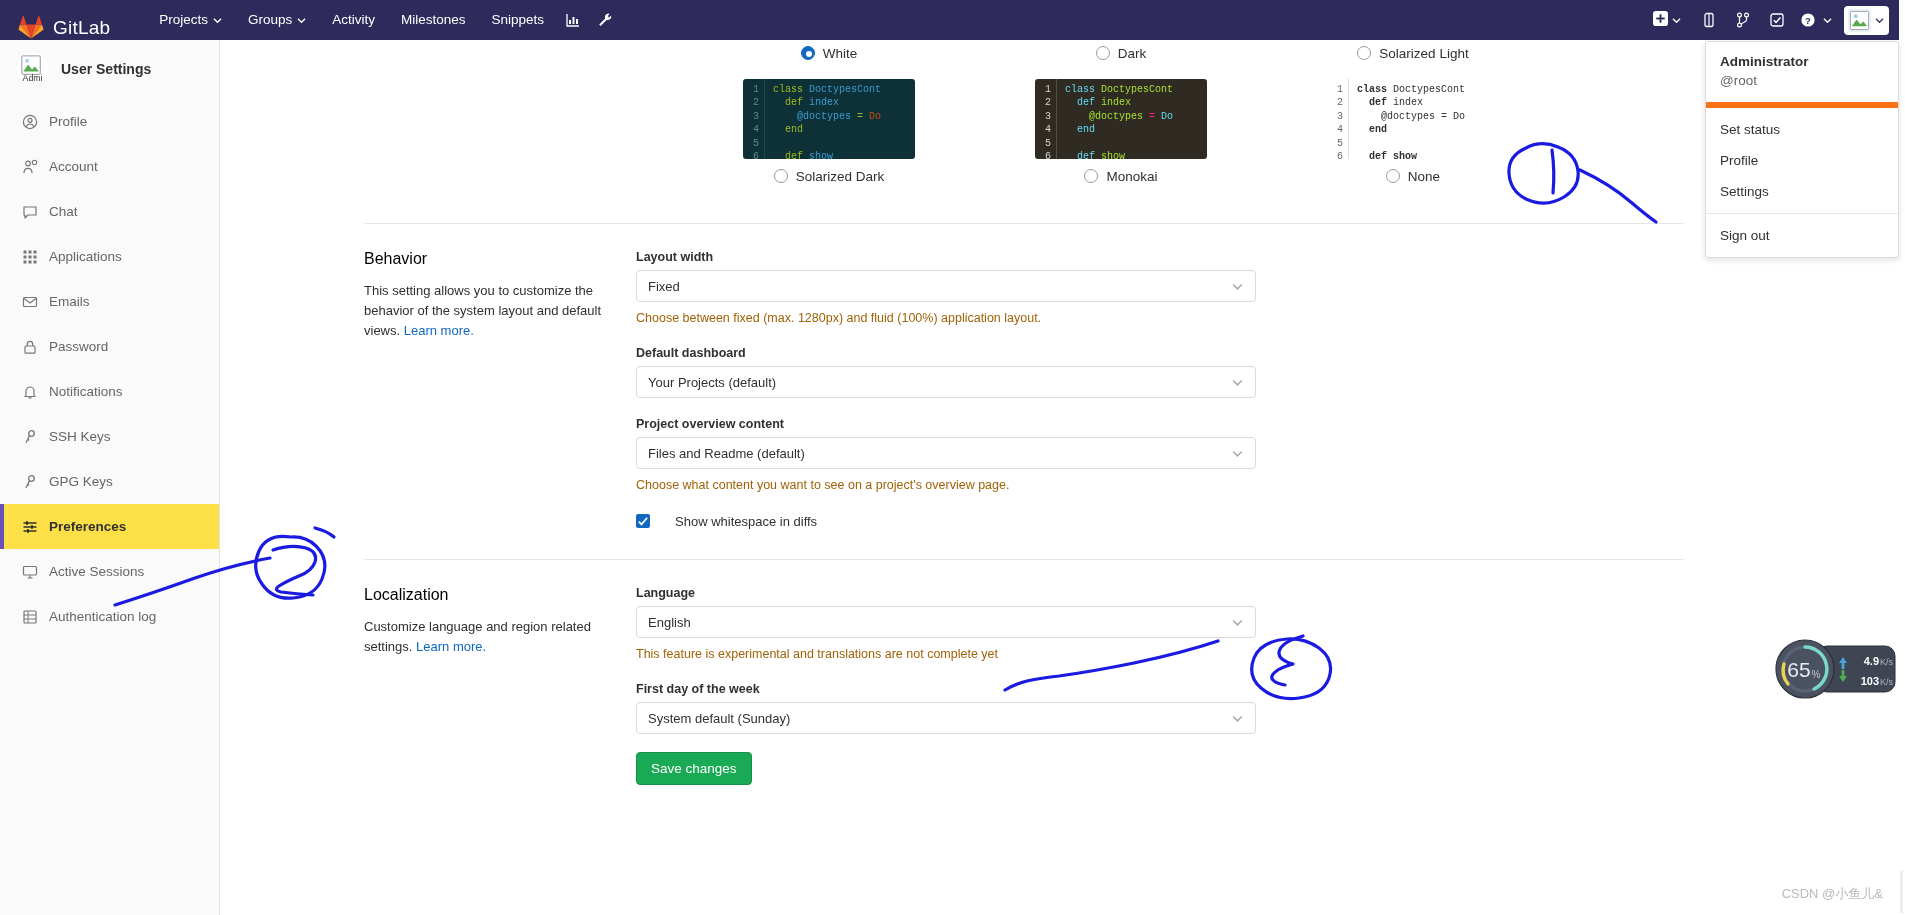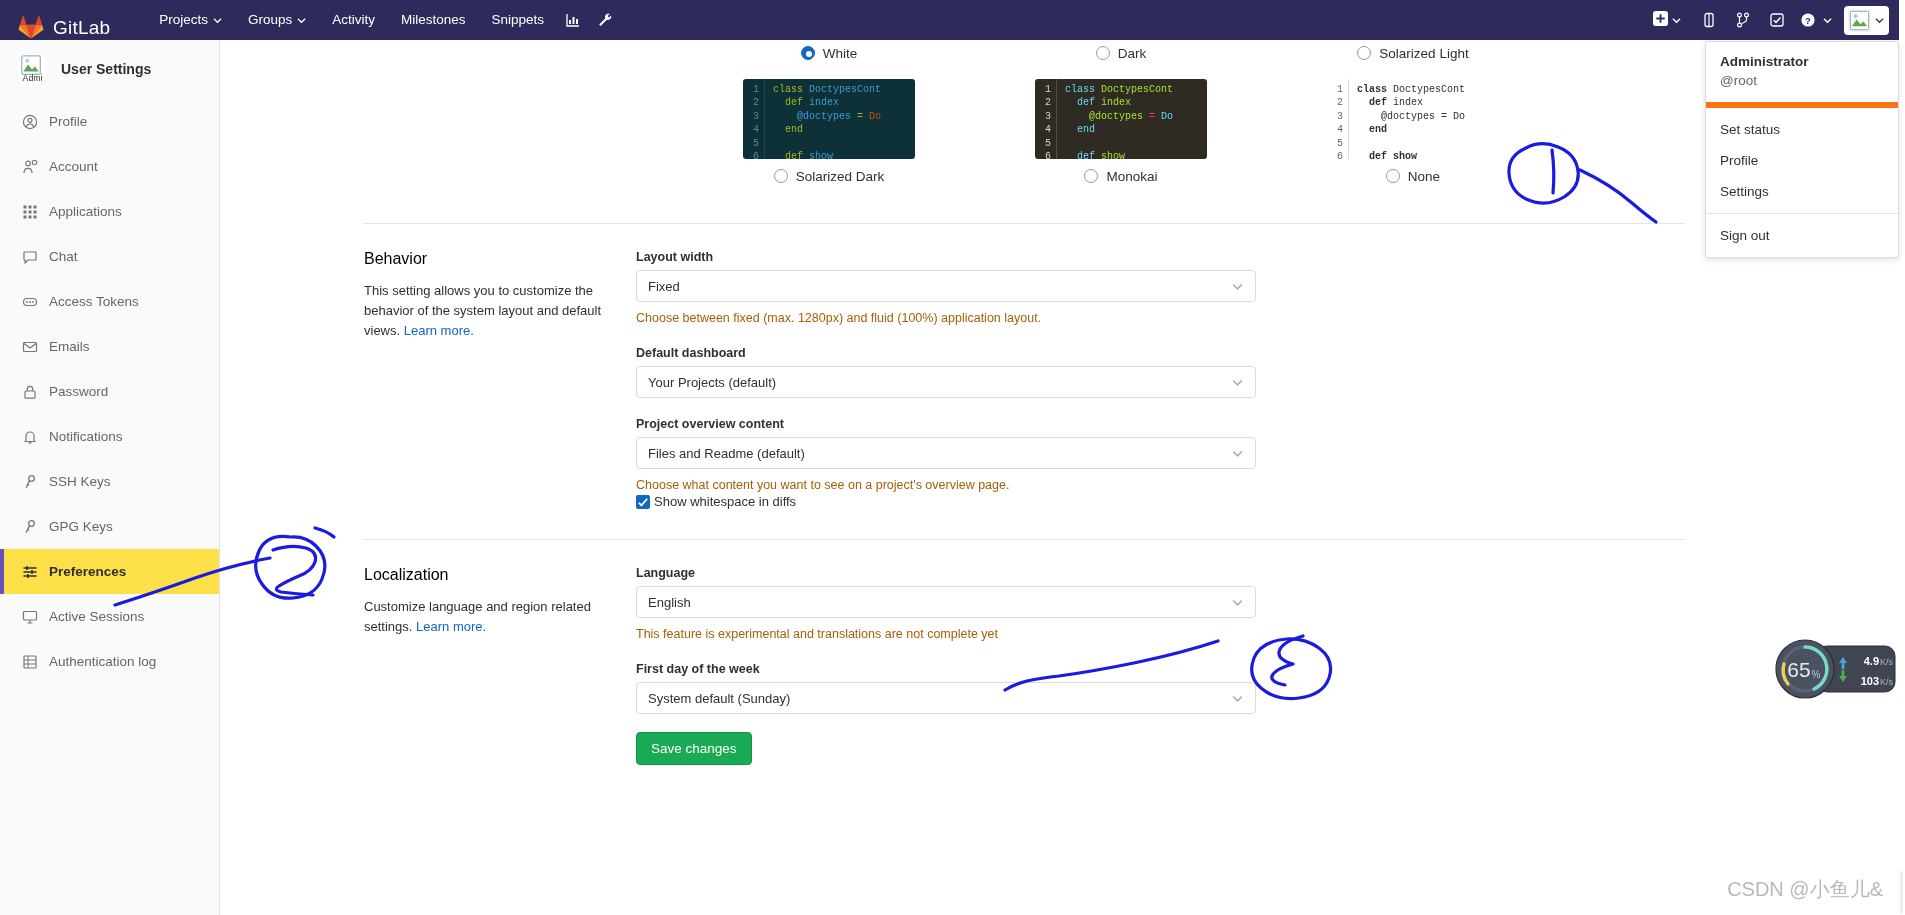--- a/index.html
+++ b/index.html
@@ -202,21 +202,21 @@
   }
   .select {
     width: 620px; height: 32px; border: 1px solid #dbdbdb;
     border-radius: 4px; background: #fff;
     display: flex; align-items: center; justify-content: space-between;
     padding: 0 11px; font-size: 13px; color: #303030; cursor: pointer;
   }
   .sel-caret svg { width: 13px; height: 13px; display:block; }
   .field-help { font-size: 12.5px; color: #a16207; margin-top: 7px; line-height: 18px; }
 
-  .checkrow { display:flex; align-items:flex-end; gap:4px; cursor:pointer; }
+  .checkrow { display:flex; align-items:flex-start; gap:25px; margin-top: 20px; cursor:pointer; }
   .checkbox {
     width: 14px; height: 14px; border-radius: 2px;
     background: #1068bf; position: relative; flex:none;
   }
   .checkbox svg { position:absolute; left:2px; top:2.5px; width:10px; height:9px; }
   .checklabel { font-size: 13px; color: #303030; }
 
   .save-btn {
     margin-top: 18px; background: #1aaa55; color: #fff;
     border: 1px solid #168f48; border-radius: 4px;
@@ -230,21 +230,21 @@
 
   
   .netwidget {
     position: absolute; right: 8px; top: 638px;
     width: 122px; height: 62px; z-index: 65;
   }
 
   
   .watermark {
     position: absolute; right: 22px; bottom: 12px;
-    font-size: 20px; color: #b9b9b9; z-index: 55;
+    font-size: 13px; color: #b9b9b9; z-index: 55;
     font-family: "Liberation Sans", sans-serif;
   }
   .wm-edge {
     position:absolute; right: 2px; bottom: 2px;
     width: 3px; height: 42px; background: #ededed; z-index: 54;
   }
 </style>
 </head>
 <body>
 
@@ -420,53 +420,42 @@
             <circle cx="6" cy="4.5" r="2.3" stroke="#777" stroke-width="1.2" fill="none"></circle>
             <path d="M2 14c0-2.8 1.8-4.6 4-4.6s4 1.8 4 4.6" stroke="#777" stroke-width="1.2" fill="none"></path>
             <circle cx="12.5" cy="3.5" r="2.2" stroke="#777" stroke-width="1.1" fill="none"></circle>
           </svg>
         </span>
       <span>Account</span>
     </li>
     <li class="sb-item">
       <span class="sb-icon">
           <svg viewBox="0 0 16 16">
+            <path d="M2 3h12v8H6l-3 3v-3H2z" stroke="#777" stroke-width="1.2" fill="none" stroke-linejoin="round"></path>
+          </svg>
+        </span>
+      <span>Chat</span>
+    </li>
+    <li class="sb-item">
+      <span class="sb-icon">
+          <svg viewBox="0 0 16 16">
             <g fill="#777">
               <rect x="1.5" y="1.5" width="3" height="3"></rect>
               <rect x="6.5" y="1.5" width="3" height="3"></rect>
               <rect x="11.5" y="1.5" width="3" height="3"></rect>
               <rect x="1.5" y="6.5" width="3" height="3"></rect>
               <rect x="6.5" y="6.5" width="3" height="3"></rect>
               <rect x="11.5" y="6.5" width="3" height="3"></rect>
               <rect x="1.5" y="11.5" width="3" height="3"></rect>
               <rect x="6.5" y="11.5" width="3" height="3"></rect>
               <rect x="11.5" y="11.5" width="3" height="3"></rect>
             </g>
           </svg>
         </span>
       <span>Applications</span>
-    </li>
-    <li class="sb-item">
-      <span class="sb-icon">
-          <svg viewBox="0 0 16 16">
-            <path d="M2 3h12v8H6l-3 3v-3H2z" stroke="#777" stroke-width="1.2" fill="none" stroke-linejoin="round"></path>
-          </svg>
-        </span>
-      <span>Chat</span>
-    </li>
-    <li class="sb-item">
-      <span class="sb-icon">
-          <svg viewBox="0 0 16 16">
-            <rect x="1.5" y="4.5" width="13" height="7" rx="3.5" stroke="#777" stroke-width="1.2" fill="none"></rect>
-            <circle cx="5" cy="8" r=".9" fill="#777"></circle>
-            <circle cx="8" cy="8" r=".9" fill="#777"></circle>
-            <circle cx="11" cy="8" r=".9" fill="#777"></circle>
-          </svg>
-        </span>
-      <span>Access Tokens</span>
     </li>
     <li class="sb-item">
       <span class="sb-icon">
           <svg viewBox="0 0 16 16">
             <rect x="1.5" y="3.5" width="13" height="9" rx="1" stroke="#777" stroke-width="1.2" fill="none"></rect>
             <path d="M2 4.5l6 4.5 6-4.5" stroke="#777" stroke-width="1.2" fill="none"></path>
           </svg>
         </span>
       <span>Emails</span>
     </li>

